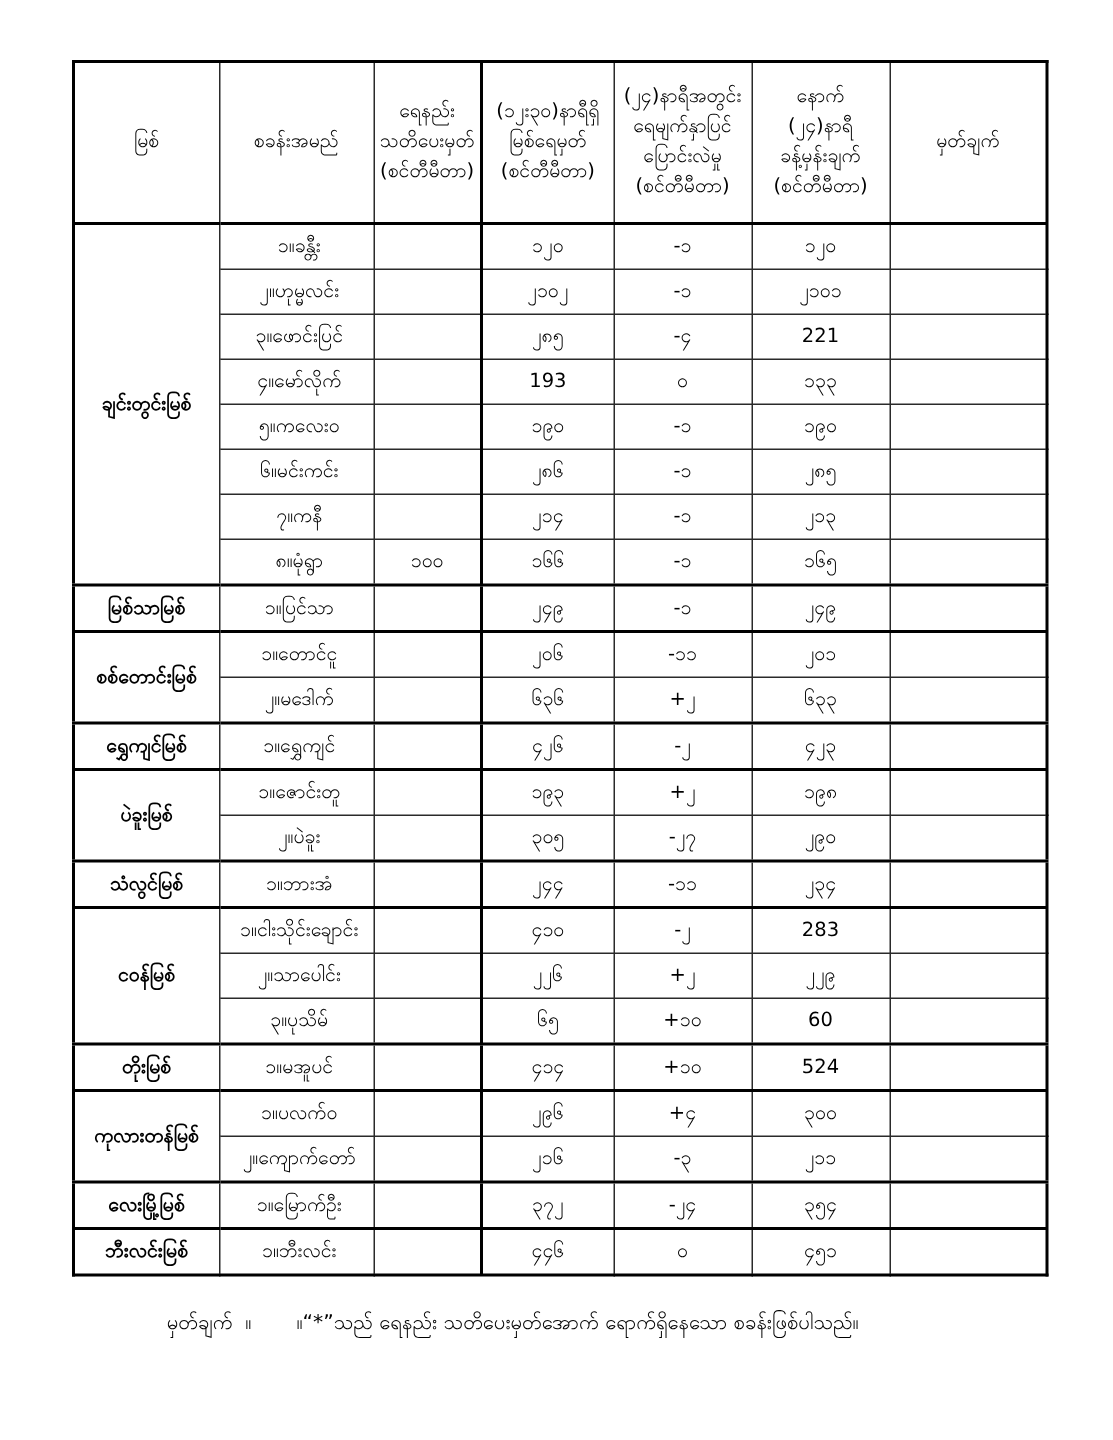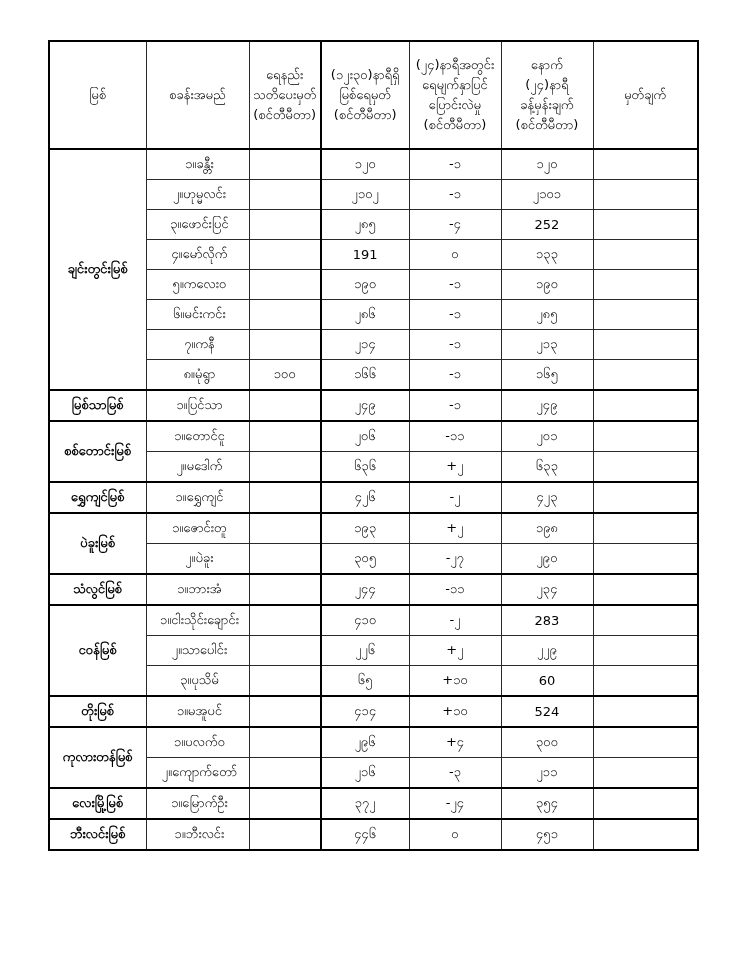--- a/index.html
+++ b/index.html
@@ -85,27 +85,27 @@
           <td class="level-cell">၂၁၀၂</td>
           <td class="change-cell">-၁</td>
           <td class="forecast-cell">၂၁၀၁</td>
           <td class="remark-cell"></td>
         </tr>
         <tr>
           <td class="station-cell">၃။ဖောင်းပြင်</td>
           <td class="warning-cell"></td>
           <td class="level-cell">၂၈၅</td>
           <td class="change-cell">-၄</td>
-          <td class="forecast-cell">252</td>
+          <td class="forecast-cell">221</td>
           <td class="remark-cell"></td>
         </tr>
         <tr>
           <td class="station-cell">၄။မော်လိုက်</td>
           <td class="warning-cell"></td>
-          <td class="level-cell">191</td>
+          <td class="level-cell">193</td>
           <td class="change-cell">၀</td>
           <td class="forecast-cell">၁၃၃</td>
           <td class="remark-cell"></td>
         </tr>
         <tr>
           <td class="station-cell">၅။ကလေးဝ</td>
           <td class="warning-cell"></td>
           <td class="level-cell">၁၉၀</td>
           <td class="change-cell">-၁</td>
           <td class="forecast-cell">၁၉၀</td>
@@ -261,14 +261,17 @@
           <td class="station-cell">၁။ဘီးလင်း</td>
           <td class="warning-cell"></td>
           <td class="level-cell">၄၄၆</td>
           <td class="change-cell">၀</td>
           <td class="forecast-cell">၄၅၁</td>
           <td class="remark-cell"></td>
         </tr>
       </tbody>
   </table>
 
+  <div class="footer">
+    <span>မှတ်ချက်  ။</span><span class="note-text">။“*”သည် ရေနည်း သတိပေးမှတ်အောက် ရောက်ရှိနေသော စခန်းဖြစ်ပါသည်။</span>
+  </div>
 
 </div>
 
 </body></html>

